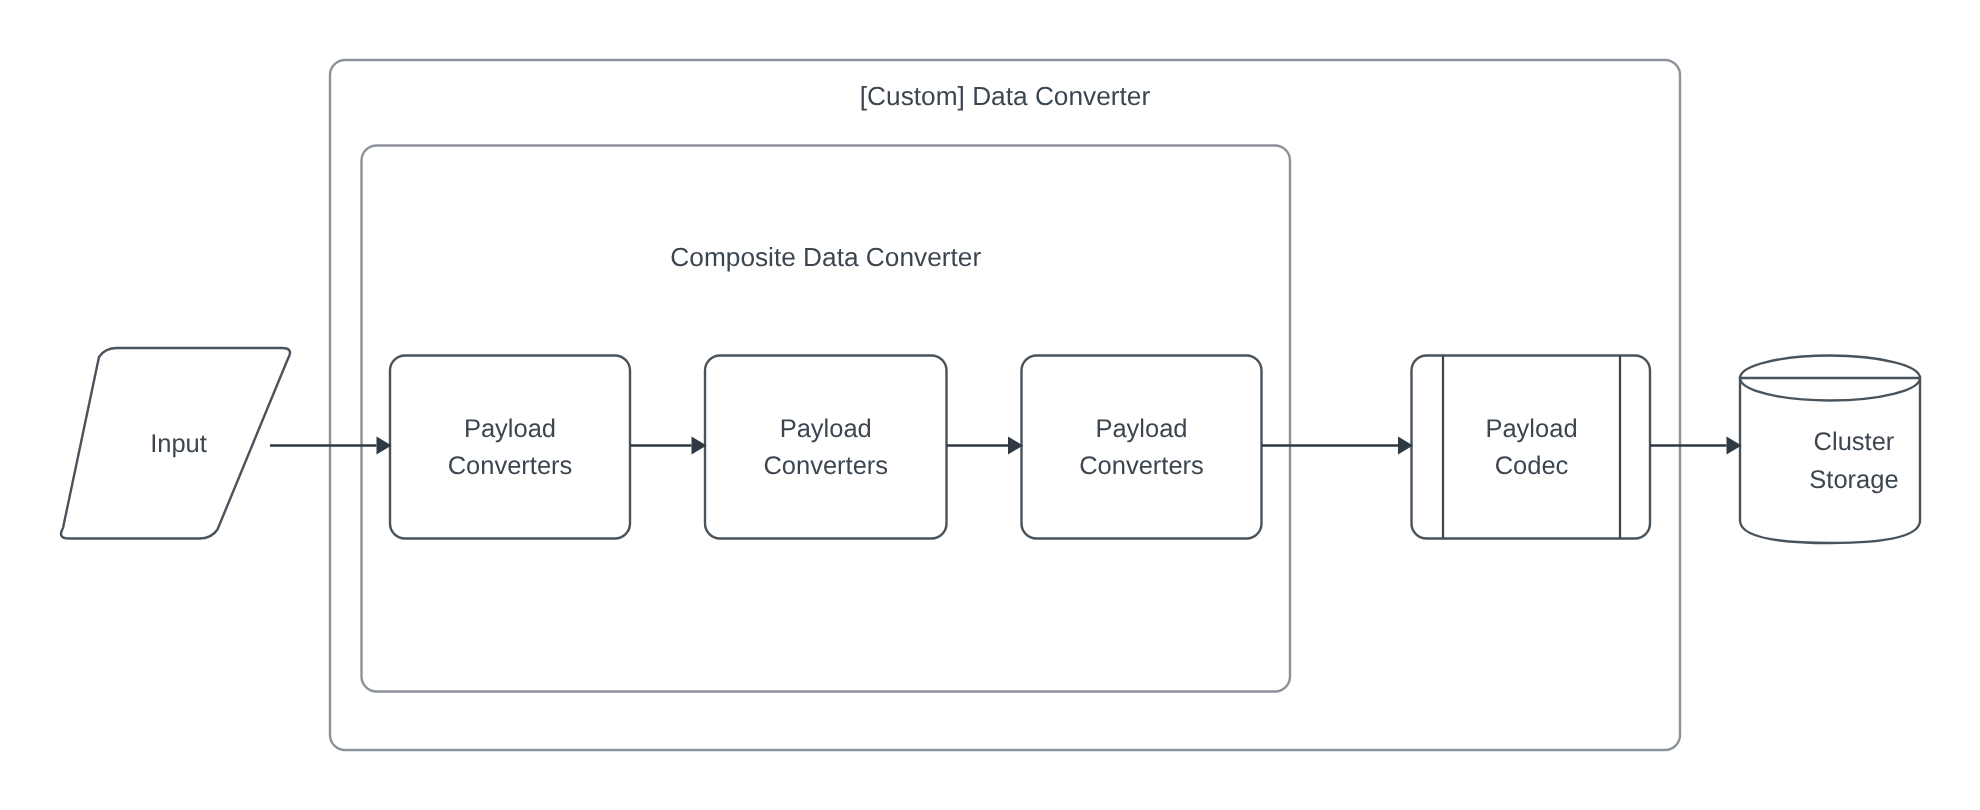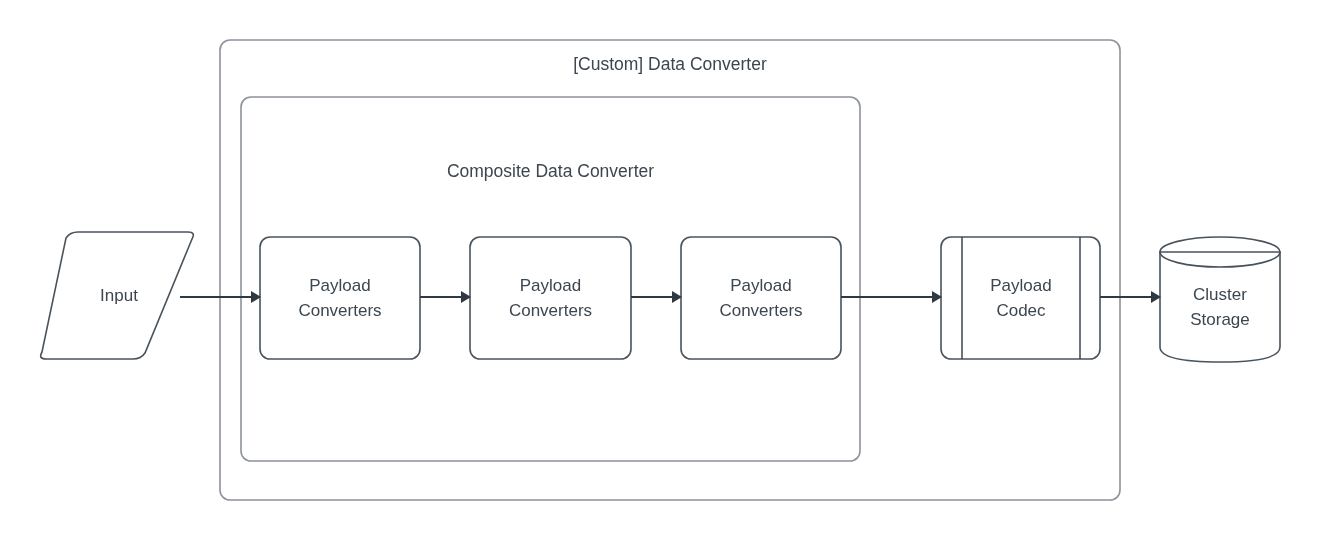--- a/index.html
+++ b/index.html
@@ -147,16 +147,16 @@
 
   <div class="label node-label" style="left:470px; top:237px; width:161px; height:122px;">Payload
 Converters</div>
 
   <div class="label node-label" style="left:681px; top:237px; width:160px; height:122px;">Payload
 Converters</div>
 
   <div class="label node-label" style="left:962px; top:237px; width:118px; height:122px;">Payload
 Codec</div>
 
-  <div class="label node-label" style="left:1160px; top:252px; width:120px; height:110px;">Cluster
+  <div class="label node-label" style="left:1160px; top:252px; width:120px; height:110px;padding-left:16px;">Cluster
 Storage</div>
 
 </div>
 
 </body></html>

